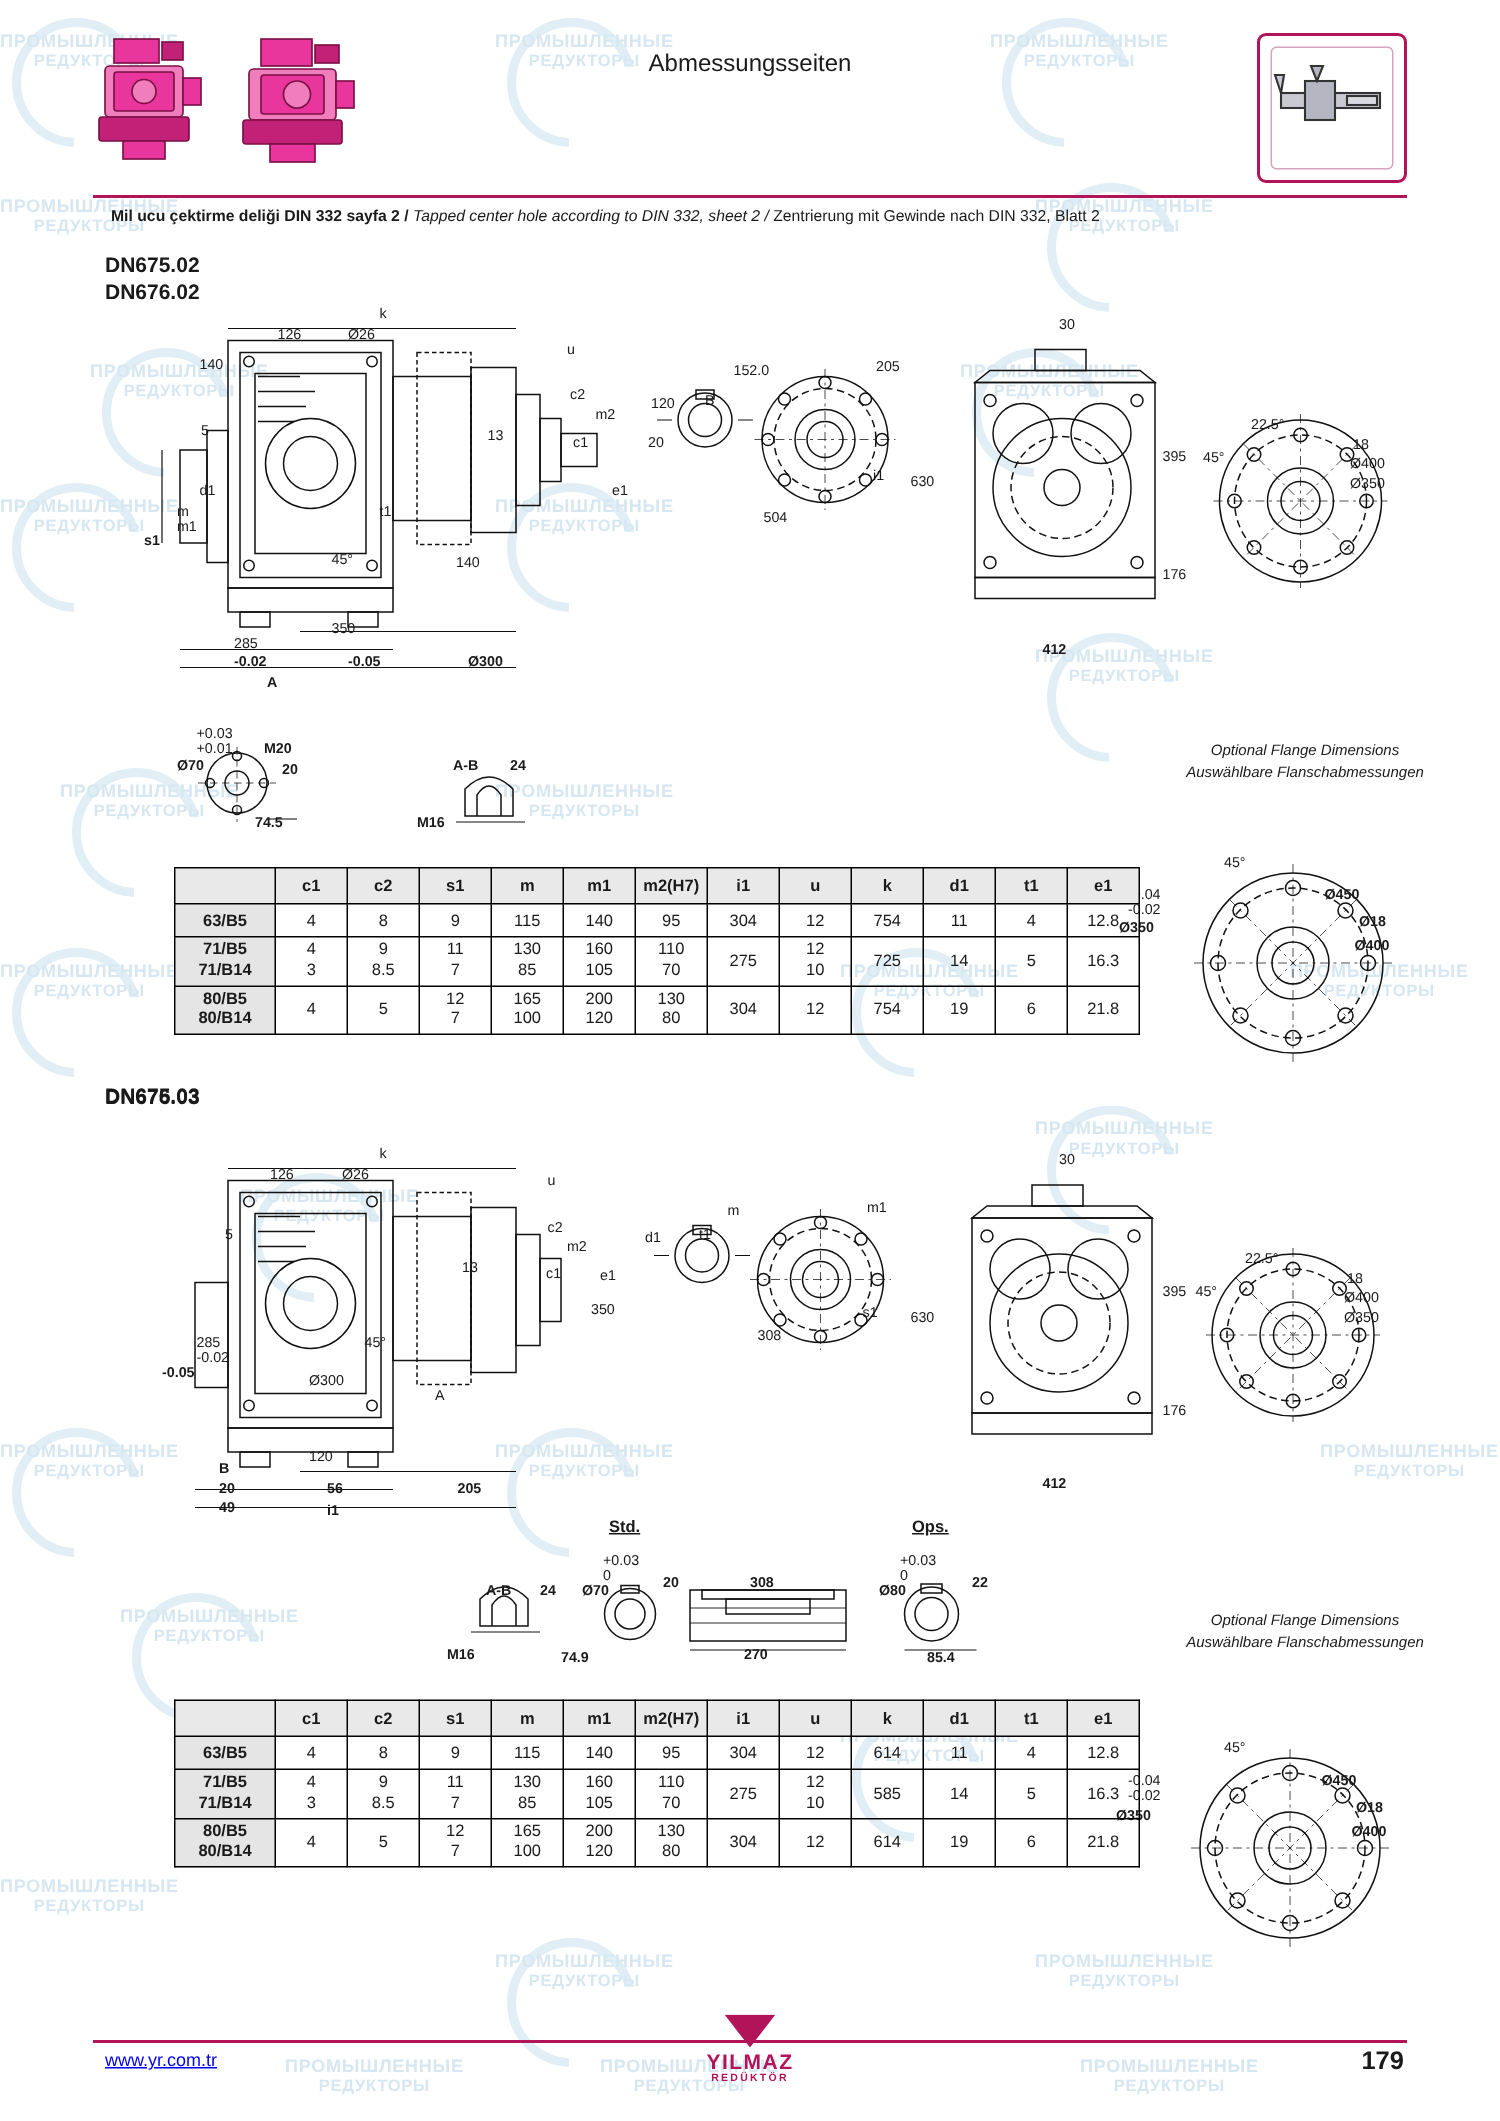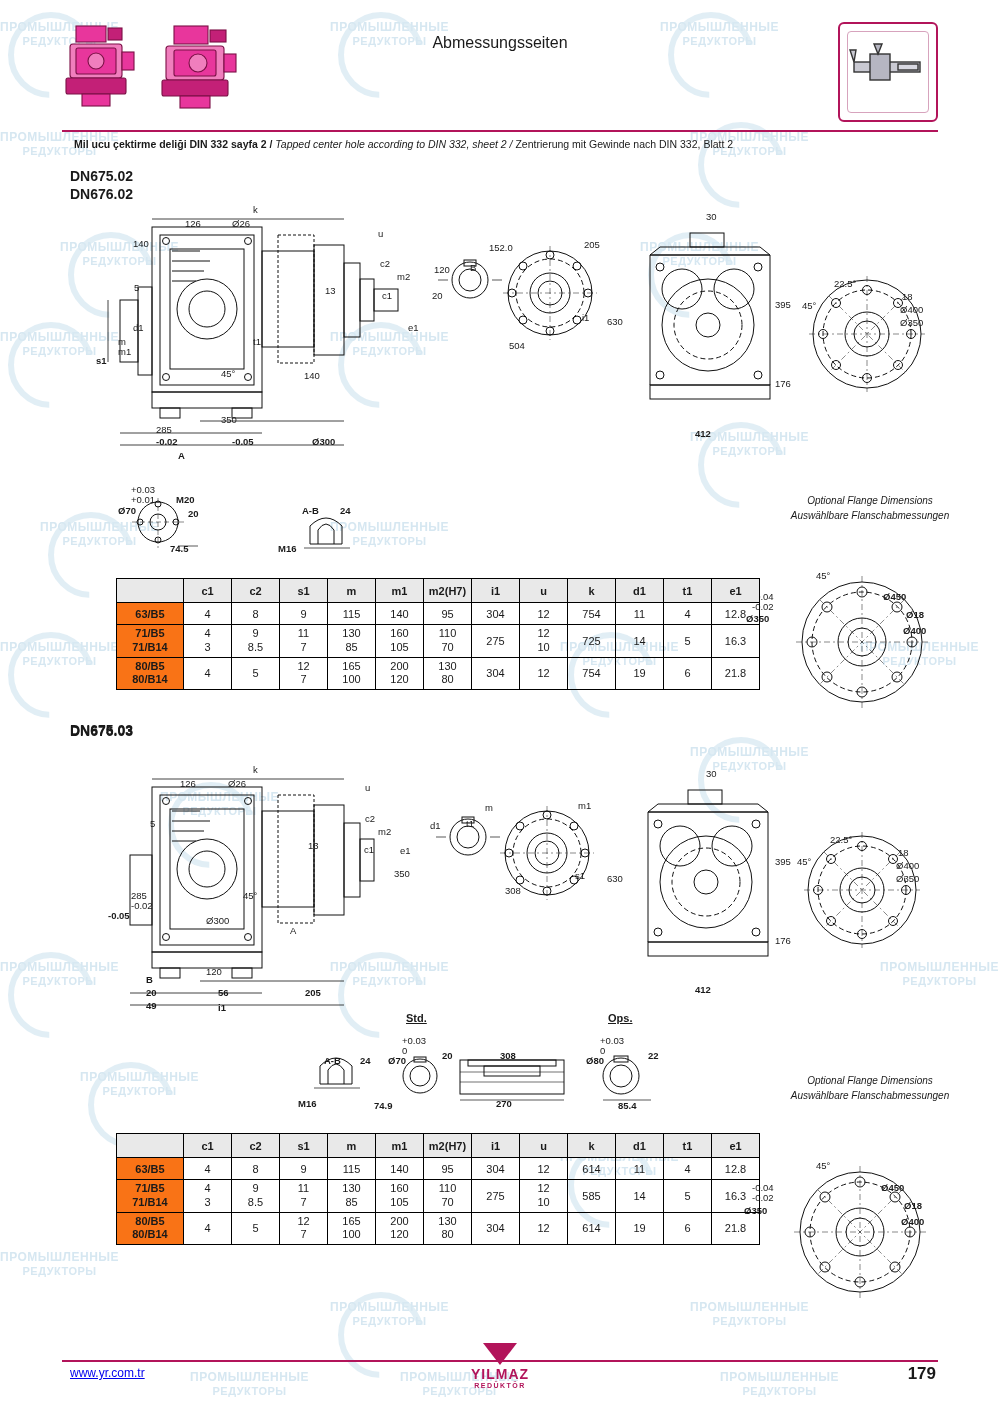--- a/index.html
+++ b/index.html
@@ -37,21 +37,21 @@
   .din-note b{font-weight:700;}
   .din-note i{font-style:italic;}
 
   
   .model{position:absolute;font-size:14px;font-weight:700;}
 
   
   table.dim{position:absolute;border-collapse:collapse;font-size:11px;}
   table.dim th,table.dim td{border:1px solid #000;text-align:center;padding:2px 0;}
   table.dim th{background:#e9e9e9;font-weight:700;height:19px;}
-  table.dim td.rowhead{background:#f97316;font-weight:700;width:66px;text-align:center;}
+  table.dim td.rowhead{background:#e5e5e5;font-weight:700;width:66px;text-align:center;}
   table.dim td{width:47px;}
   .two-line{line-height:1.25;}
 
   
   .dwg{position:absolute;}
   .lbl{position:absolute;font-size:9.5px;white-space:nowrap;}
   .lbl.b{font-weight:700;}
   .opt-note{position:absolute;font-size:10px;font-style:italic;line-height:1.45;text-align:center;}
 
   

